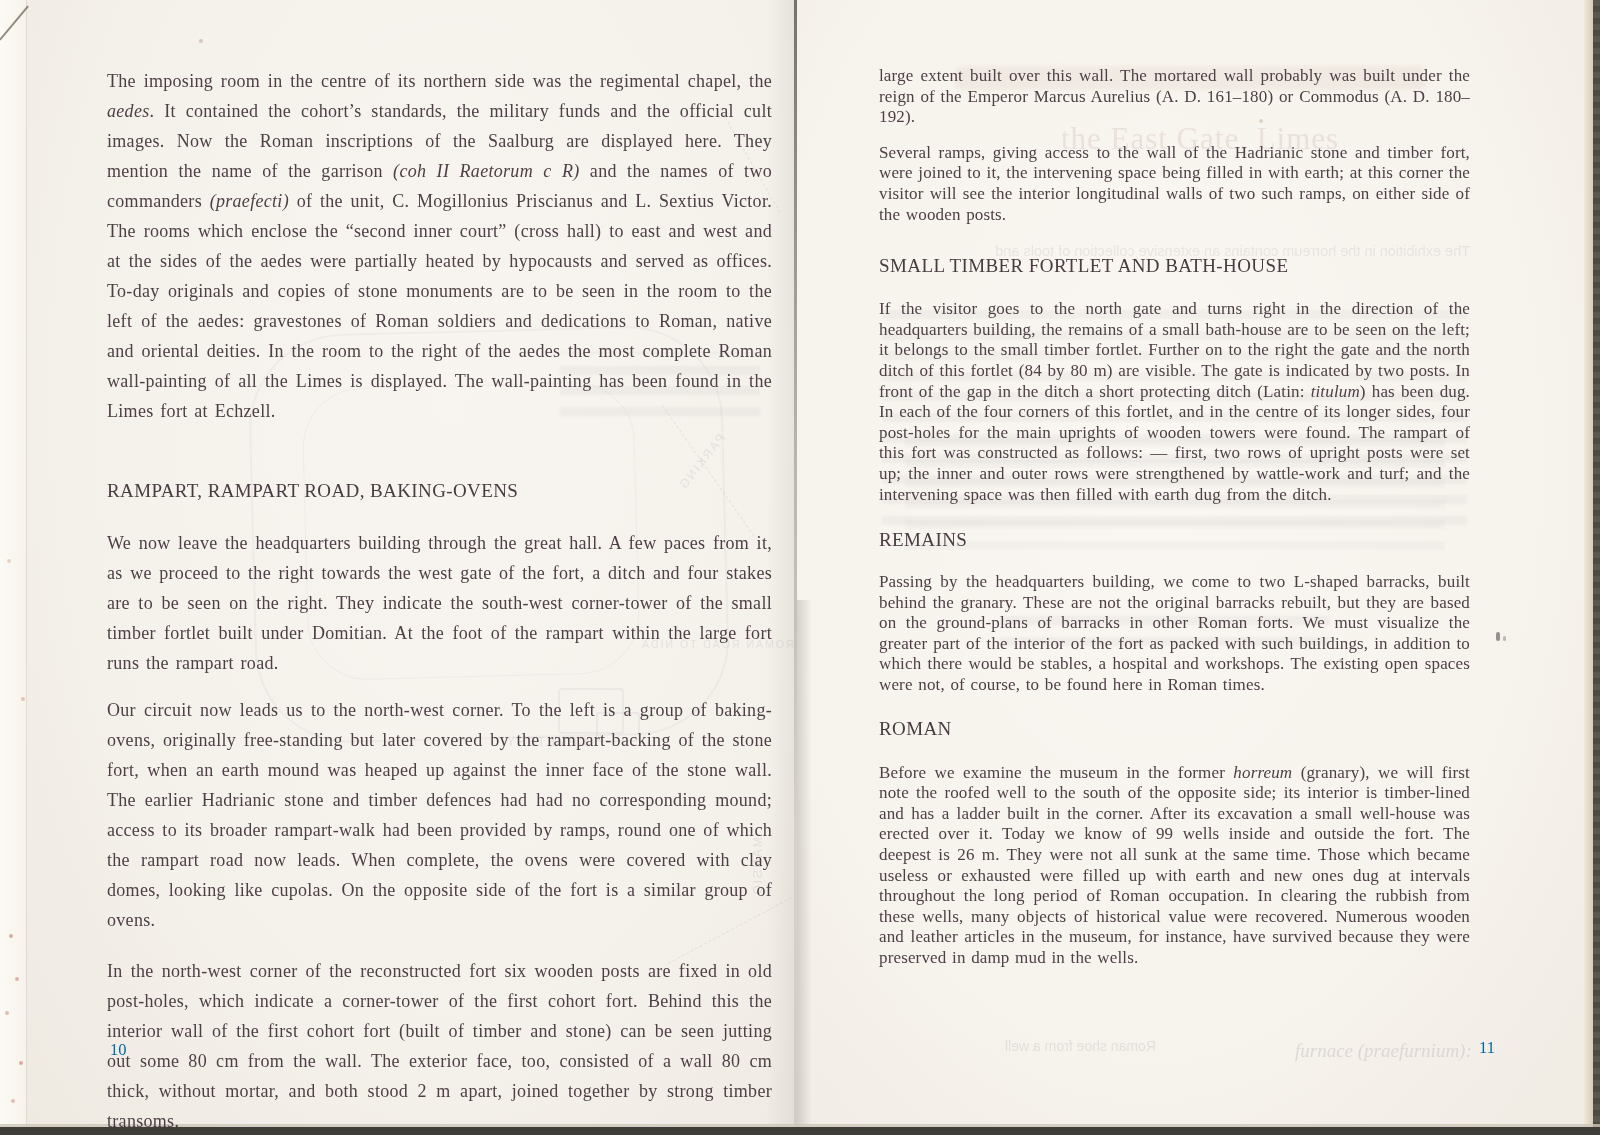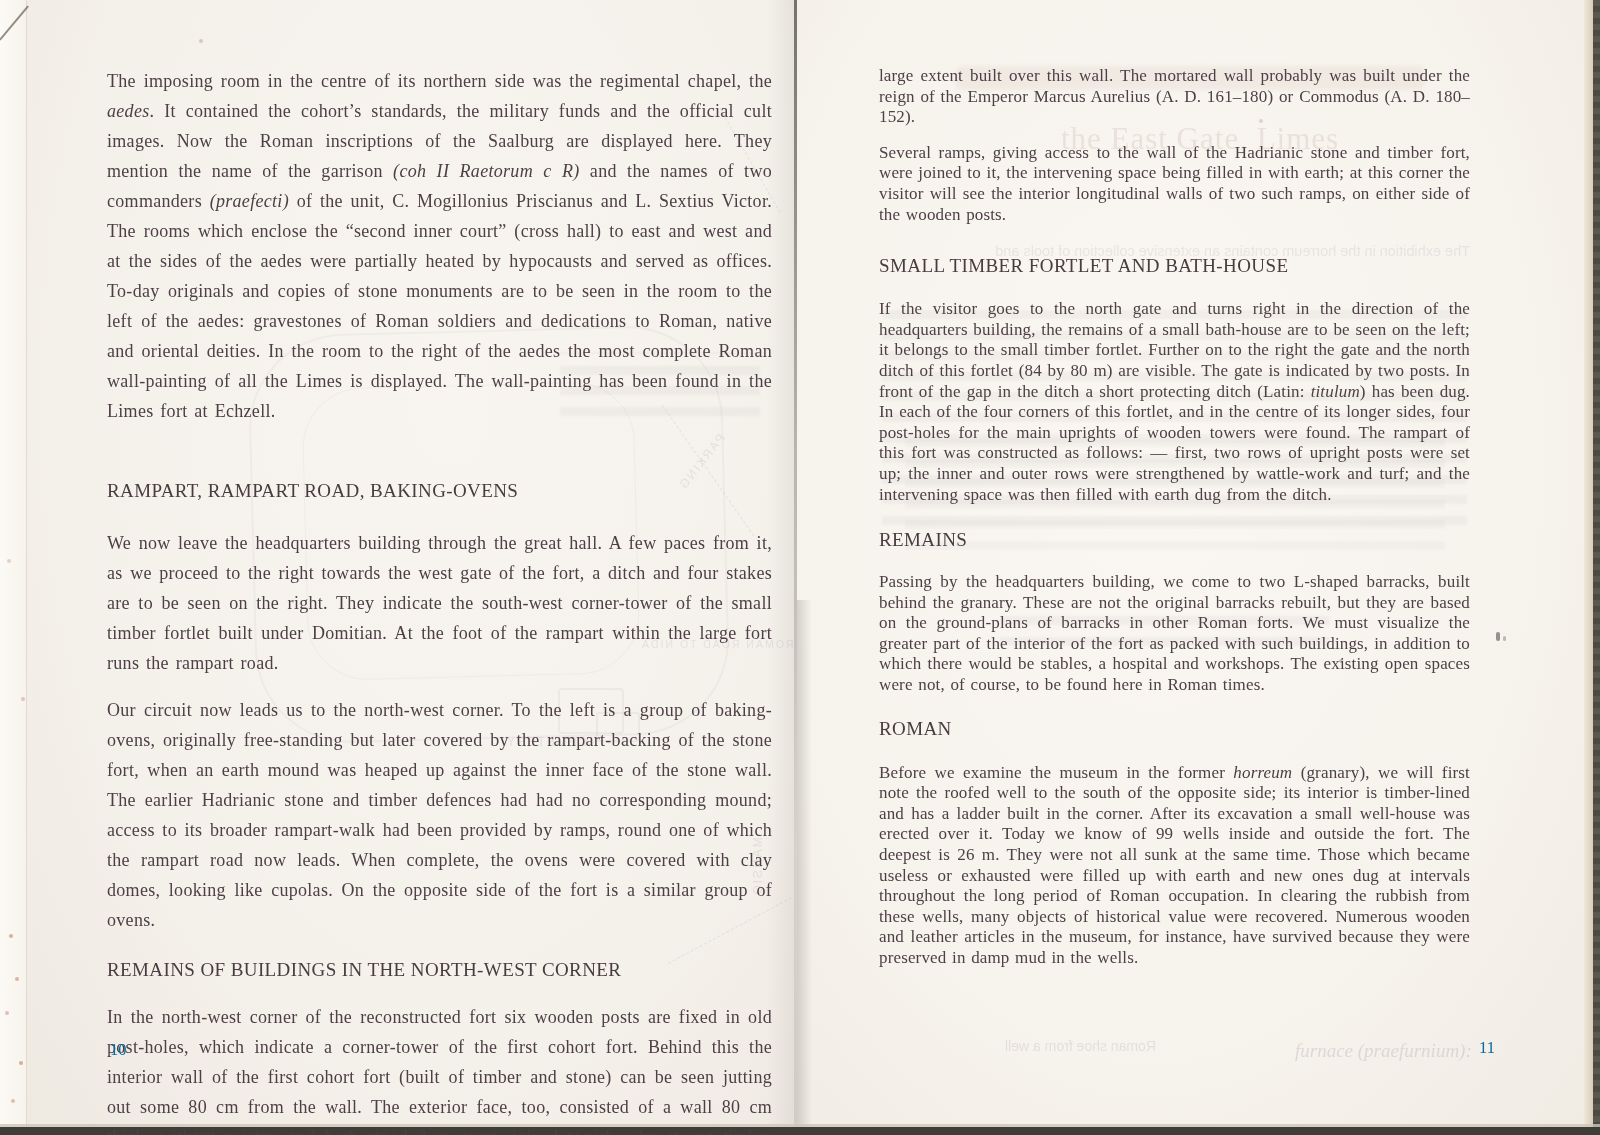--- a/index.html
+++ b/index.html
@@ -149,28 +149,27 @@
   <div class="ghost-mass gm2"></div>
   <div class="ghost-mass gm4"></div>
   <div class="ghost ghost-caption-l">Roman shoe from a well</div>
   <div class="ghost ghost-caption-r">furnace (praefurnium):</div>
 
   <div class="textcol textcol-left">
     <p class="lp1"><span>The imposing room in the centre of its northern side was the regimental chapel, the </span><em>aedes</em><span>. It contained the cohort’s standards, the military funds and the official cult images. Now the Roman inscriptions of the Saalburg are displayed here. They mention the name of the garrison </span><em>(coh II Raetorum c R)</em><span> and the names of two commanders </span><em>(praefecti)</em><span> of the unit, C. Mogillonius Priscianus and L. Sextius Victor. The rooms which enclose the “second inner court” (cross hall) to east and west and at the sides of the aedes were partially heated by hypocausts and served as offices. To-day originals and copies of stone monuments are to be seen in the room to the left of the aedes: gravestones of Roman soldiers and dedications to Roman, native and oriental deities. In the room to the right of the aedes the most complete Roman wall-painting of all the Limes is displayed. The wall-painting has been found in the Limes fort at Echzell.</span></p>
     <h2 class="lh1">RAMPART, RAMPART ROAD, BAKING-OVENS</h2>
     <p class="lp2"><span>We now leave the headquarters building through the great hall. A few paces from it, as we proceed to the right towards the west gate of the fort, a ditch and four stakes are to be seen on the right. They indicate the south-west corner-tower of the small timber fortlet built under Domitian. At the foot of the rampart within the large fort runs the rampart road.</span></p>
     <p class="lp3"><span>Our circuit now leads us to the north-west corner. To the left is a group of baking-ovens, originally free-standing but later covered by the rampart-backing of the stone fort, when an earth mound was heaped up against the inner face of the stone wall. The earlier Hadrianic stone and timber defences had had no corresponding mound; access to its broader rampart-walk had been provided by ramps, round one of which the rampart road now leads. When complete, the ovens were covered with clay domes, looking like cupolas. On the opposite side of the fort is a similar group of ovens.</span></p>
-    <h2 class="lh2">REMAINS OF BUILDINGS IN THE NORTH-WEST CORNER</h2>
     <p class="lp4"><span>In the north-west corner of the reconstructed fort six wooden posts are fixed in old post-holes, which indicate a corner-tower of the first cohort fort. Behind this the interior wall of the first cohort fort (built of timber and stone) can be seen jutting out some 80 cm from the wall. The exterior face, too, consisted of a wall 80 cm thick, without mortar, and both stood 2 m apart, joined together by strong timber transoms.</span></p>
     <p class="lp5"><span>The space between these walls was filled with earth, so that the total thickness amounted to about 3.60 m. The holes in which the transoms rested are still plainly visible. Later the massive mortared wall was to a</span></p>
   </div>
   <div class="pagenum pagenum-left">10</div>
 
   <div class="textcol textcol-right">
-    <p class="rp1"><span>large extent built over this wall. The mortared wall probably was built under the reign of the Emperor Marcus Aurelius (A. D. 161–180) or Commodus (A. D. 180–152).</span></p>
+    <p class="rp1"><span>large extent built over this wall. The mortared wall probably was built under the reign of the Emperor Marcus Aurelius (A. D. 161–180) or Commodus (A. D. 180–192).</span></p>
     <p class="rp2"><span>Several ramps, giving access to the wall of the Hadrianic stone and timber fort, were joined to it, the intervening space being filled in with earth; at this corner the visitor will see the interior longitudinal walls of two such ramps, on either side of the wooden posts.</span></p>
     <h2 class="rh1">SMALL TIMBER FORTLET AND BATH-HOUSE</h2>
     <p class="rp3"><span>If the visitor goes to the north gate and turns right in the direction of the headquarters building, the remains of a small bath-house are to be seen on the left; it belongs to the small timber fortlet. Further on to the right the gate and the north ditch of this fortlet (84 by 80 m) are visible. The gate is indicated by two posts. In front of the gap in the ditch a short protecting ditch (Latin: </span><em>titulum</em><span>) has been dug. In each of the four corners of this fortlet, and in the centre of its longer sides, four post-holes for the main uprights of wooden towers were found. The rampart of this fort was constructed as follows: — first, two rows of upright posts were set up; the inner and outer rows were strengthened by wattle-work and turf; and the intervening space was then filled with earth dug from the ditch.</span></p>
     <h2 class="rh2">REMAINS</h2>
     <p class="rp4"><span>Passing by the headquarters building, we come to two L-shaped barracks, built behind the granary. These are not the original barracks rebuilt, but they are based on the ground-plans of barracks in other Roman forts. We must visualize the greater part of the interior of the fort as packed with such buildings, in addition to which there would be stables, a hospital and workshops. The existing open spaces were not, of course, to be found here in Roman times.</span></p>
     <h2 class="rh3">ROMAN</h2>
     <p class="rp5"><span>Before we examine the museum in the former </span><em>horreum</em><span> (granary), we will first note the roofed well to the south of the opposite side; its interior is timber-lined and has a ladder built in the corner. After its excavation a small well-house was erected over it. Today we know of 99 wells inside and outside the fort. The deepest is 26 m. They were not all sunk at the same time. Those which became useless or exhausted were filled up with earth and new ones dug at intervals throughout the long period of Roman occupation. In clearing the rubbish from these wells, many objects of historical value were recovered. Numerous wooden and leather articles in the museum, for instance, have survived because they were preserved in damp mud in the wells.</span></p>
   </div>
   <div class="pagenum pagenum-right">11</div>
 

